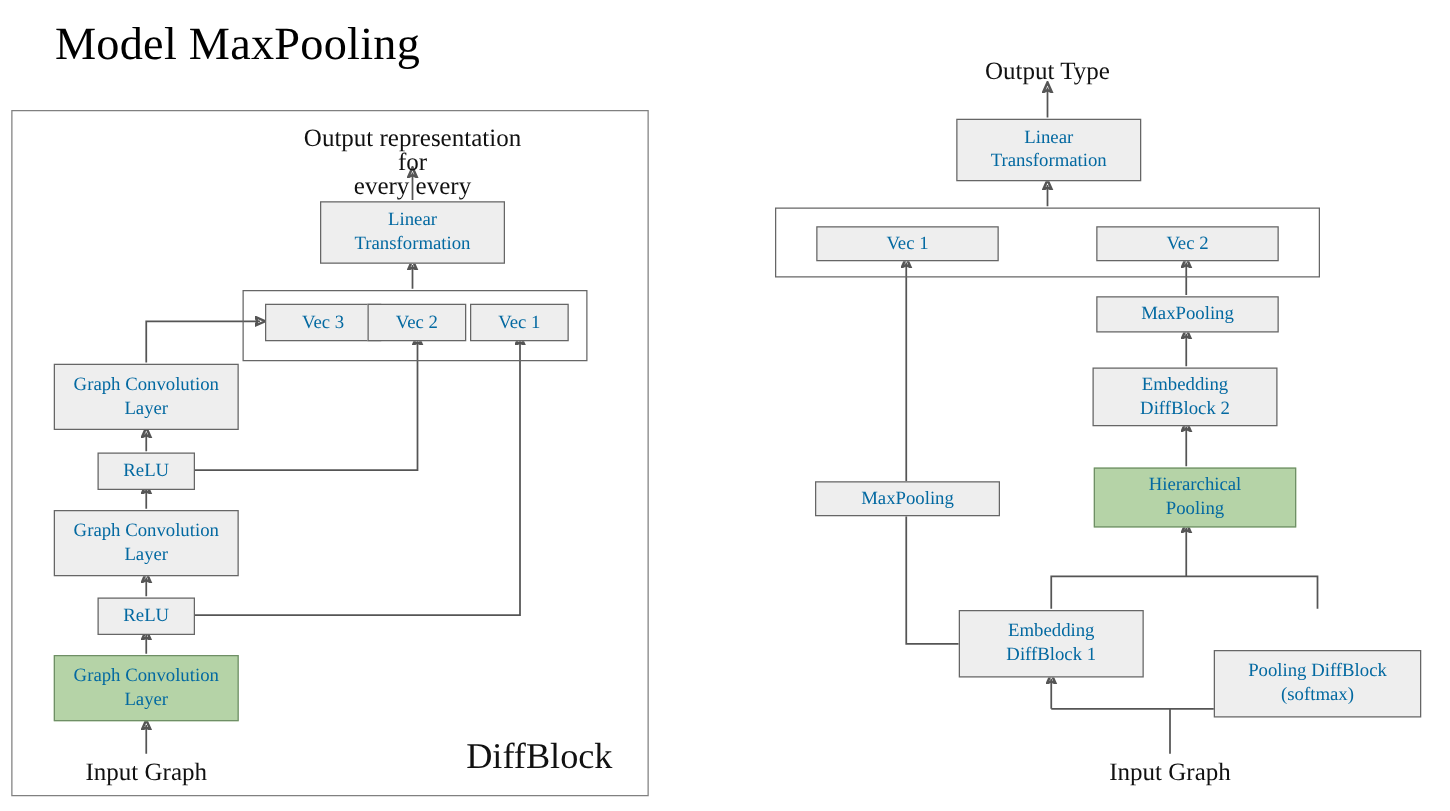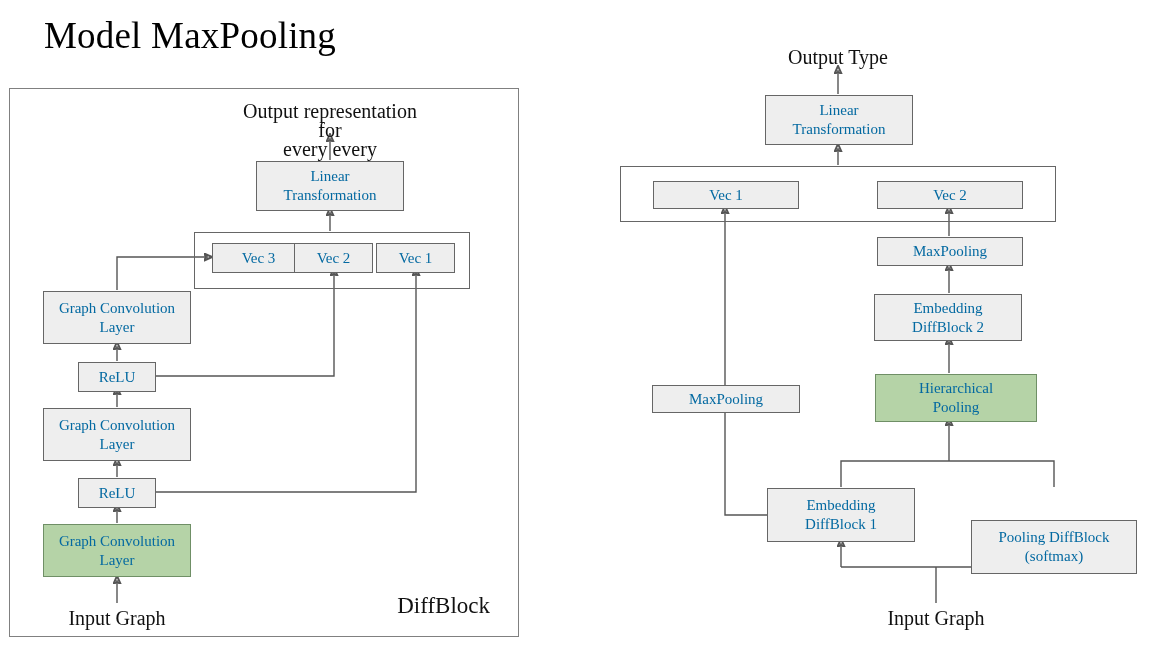--- a/index.html
+++ b/index.html
@@ -59,21 +59,21 @@
     position: absolute;
     color: #111111;
     font-size: 20px;
     line-height: 19px;
     text-align: center;
     white-space: pre-line;
   }
   .big-label {
     position: absolute;
     color: #111111;
-    font-size: 23px;
+    font-size: 29px;
     line-height: 27px;
     text-align: right;
     white-space: nowrap;
   }
   svg.wires {
     position: absolute;
     left: 0;
     top: 0;
     width: 1160px;
     height: 649px;

